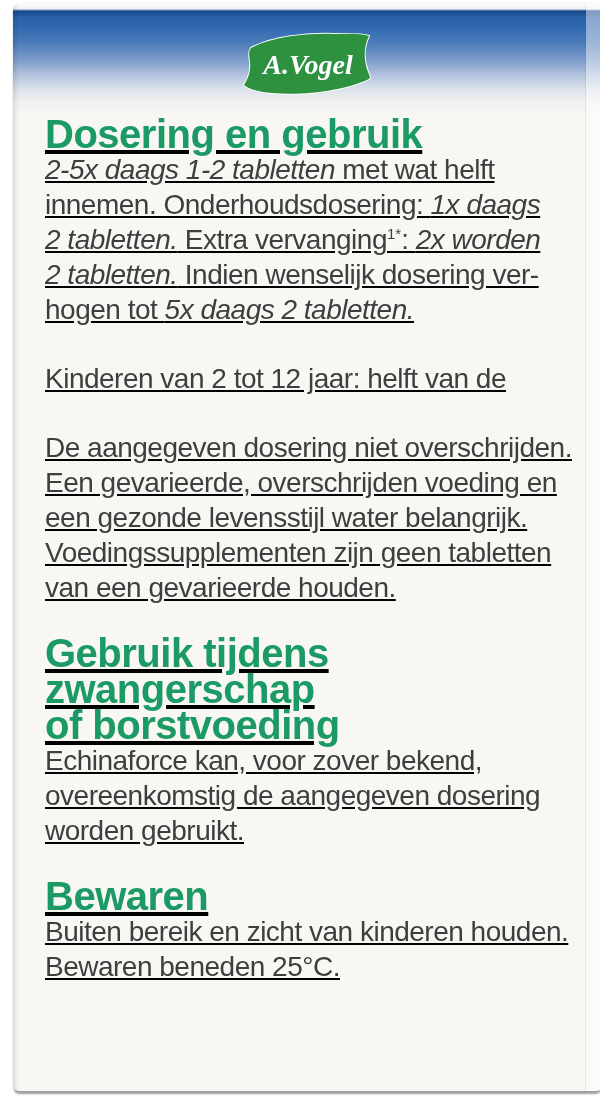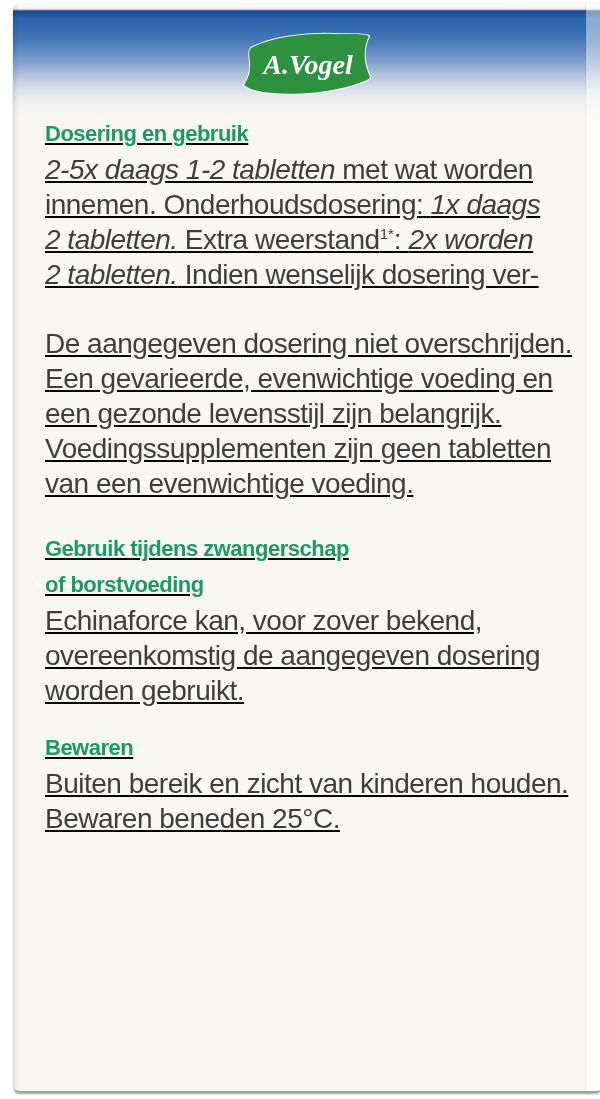--- a/index.html
+++ b/index.html
@@ -60,21 +60,21 @@
     transform: translateX(-50%);
     display: block;
   }
   .content {
     position: relative;
     padding: 0 24px 0 32px;
   }
   h2.heading {
     margin: 0;
     font-weight: bold;
-    font-size: 22px;
+    font-size: 40px;
     line-height: 36px;
     letter-spacing: -0.5px;
     color: var(--heading-green, #1b9a66);
     white-space: pre-line;
   }
   .para { margin: 0 0 34px 0; }
   .para:last-child { margin-bottom: 0; }
   .line {
     white-space: nowrap;
     font-size: 28px;
@@ -83,21 +83,21 @@
     color: var(--body-text, #3e3e3e);
   }
   .it { font-style: italic; }
   sup.run-sup {
     font-size: 15px;
     line-height: 0;
     vertical-align: super;
     letter-spacing: 0;
   }
   section.sec-2 { margin-top: 30px; }
-  section.sec-3 { margin-top: 22px; }
+  section.sec-3 { margin-top: 30px; }
 </style>
 </head>
 <body>
 
 <div class="package">
 
   <div class="header">
     <svg class="logo" width="132" height="64" viewBox="0 0 132 64" aria-hidden="true">
       <path d="M2,53
                C6,47 9,39 8,30
@@ -110,33 +110,35 @@
                C19,60 8,58 2,53 Z" fill="var(--logo-green, #2d9140)" stroke="#ffffff" stroke-width="2" stroke-linejoin="round" paint-order="stroke"></path>
       <text x="66" y="42" text-anchor="middle" font-family="'Liberation Serif', serif" font-size="28" font-style="italic" font-weight="bold" fill="#ffffff">A.Vogel</text>
     </svg>
   </div>
 
   <div class="content">
 
     <section class="sec-1">
       <h2 class="heading">Dosering en gebruik</h2>
       <div class="para">
-          <div class="line"><span class="run it">2-5x daags 1-2 tabletten</span><span class="run"> met wat worden</span></div>
+          <div class="line"><span class="run it">2-5x daags 1-2 tabletten</span><span class="run"> met wat helft</span></div>
           <div class="line"><span class="run">innemen. Onderhoudsdosering: </span><span class="run it">1x daags</span></div>
-          <div class="line"><span class="run it">2 tabletten.</span><span class="run"> Extra weerstand</span><sup class="run-sup">1*</sup><span class="run">: </span><span class="run it">2x worden</span></div>
+          <div class="line"><span class="run it">2 tabletten.</span><span class="run"> Extra vervanging</span><sup class="run-sup">1*</sup><span class="run">: </span><span class="run it">2x worden</span></div>
           <div class="line"><span class="run it">2 tabletten.</span><span class="run"> Indien wenselijk dosering ver-</span></div>
+          <div class="line"><span class="run">hogen tot </span><span class="run it">5x daags 2 tabletten.</span></div>
         </div>
       <div class="para">
+          <div class="line"><span class="run">Kinderen van 2 tot 12 jaar: helft van de</span></div>
         </div>
       <div class="para">
           <div class="line"><span class="run">De aangegeven dosering niet overschrijden.</span></div>
-          <div class="line"><span class="run">Een gevarieerde, evenwichtige voeding en</span></div>
-          <div class="line"><span class="run">een gezonde levensstijl zijn belangrijk.</span></div>
+          <div class="line"><span class="run">Een gevarieerde, overschrijden voeding en</span></div>
+          <div class="line"><span class="run">een gezonde levensstijl water belangrijk.</span></div>
           <div class="line"><span class="run">Voedingssupplementen zijn geen tabletten</span></div>
-          <div class="line"><span class="run">van een evenwichtige voeding.</span></div>
+          <div class="line"><span class="run">van een gevarieerde houden.</span></div>
         </div>
     </section>
 
     <section class="sec-2">
       <h2 class="heading">Gebruik tijdens zwangerschap
 of borstvoeding</h2>
       <div class="para">
           <div class="line"><span class="run">Echinaforce kan, voor zover bekend,</span></div>
           <div class="line"><span class="run">overeenkomstig de aangegeven dosering</span></div>
           <div class="line"><span class="run">worden gebruikt.</span></div>

